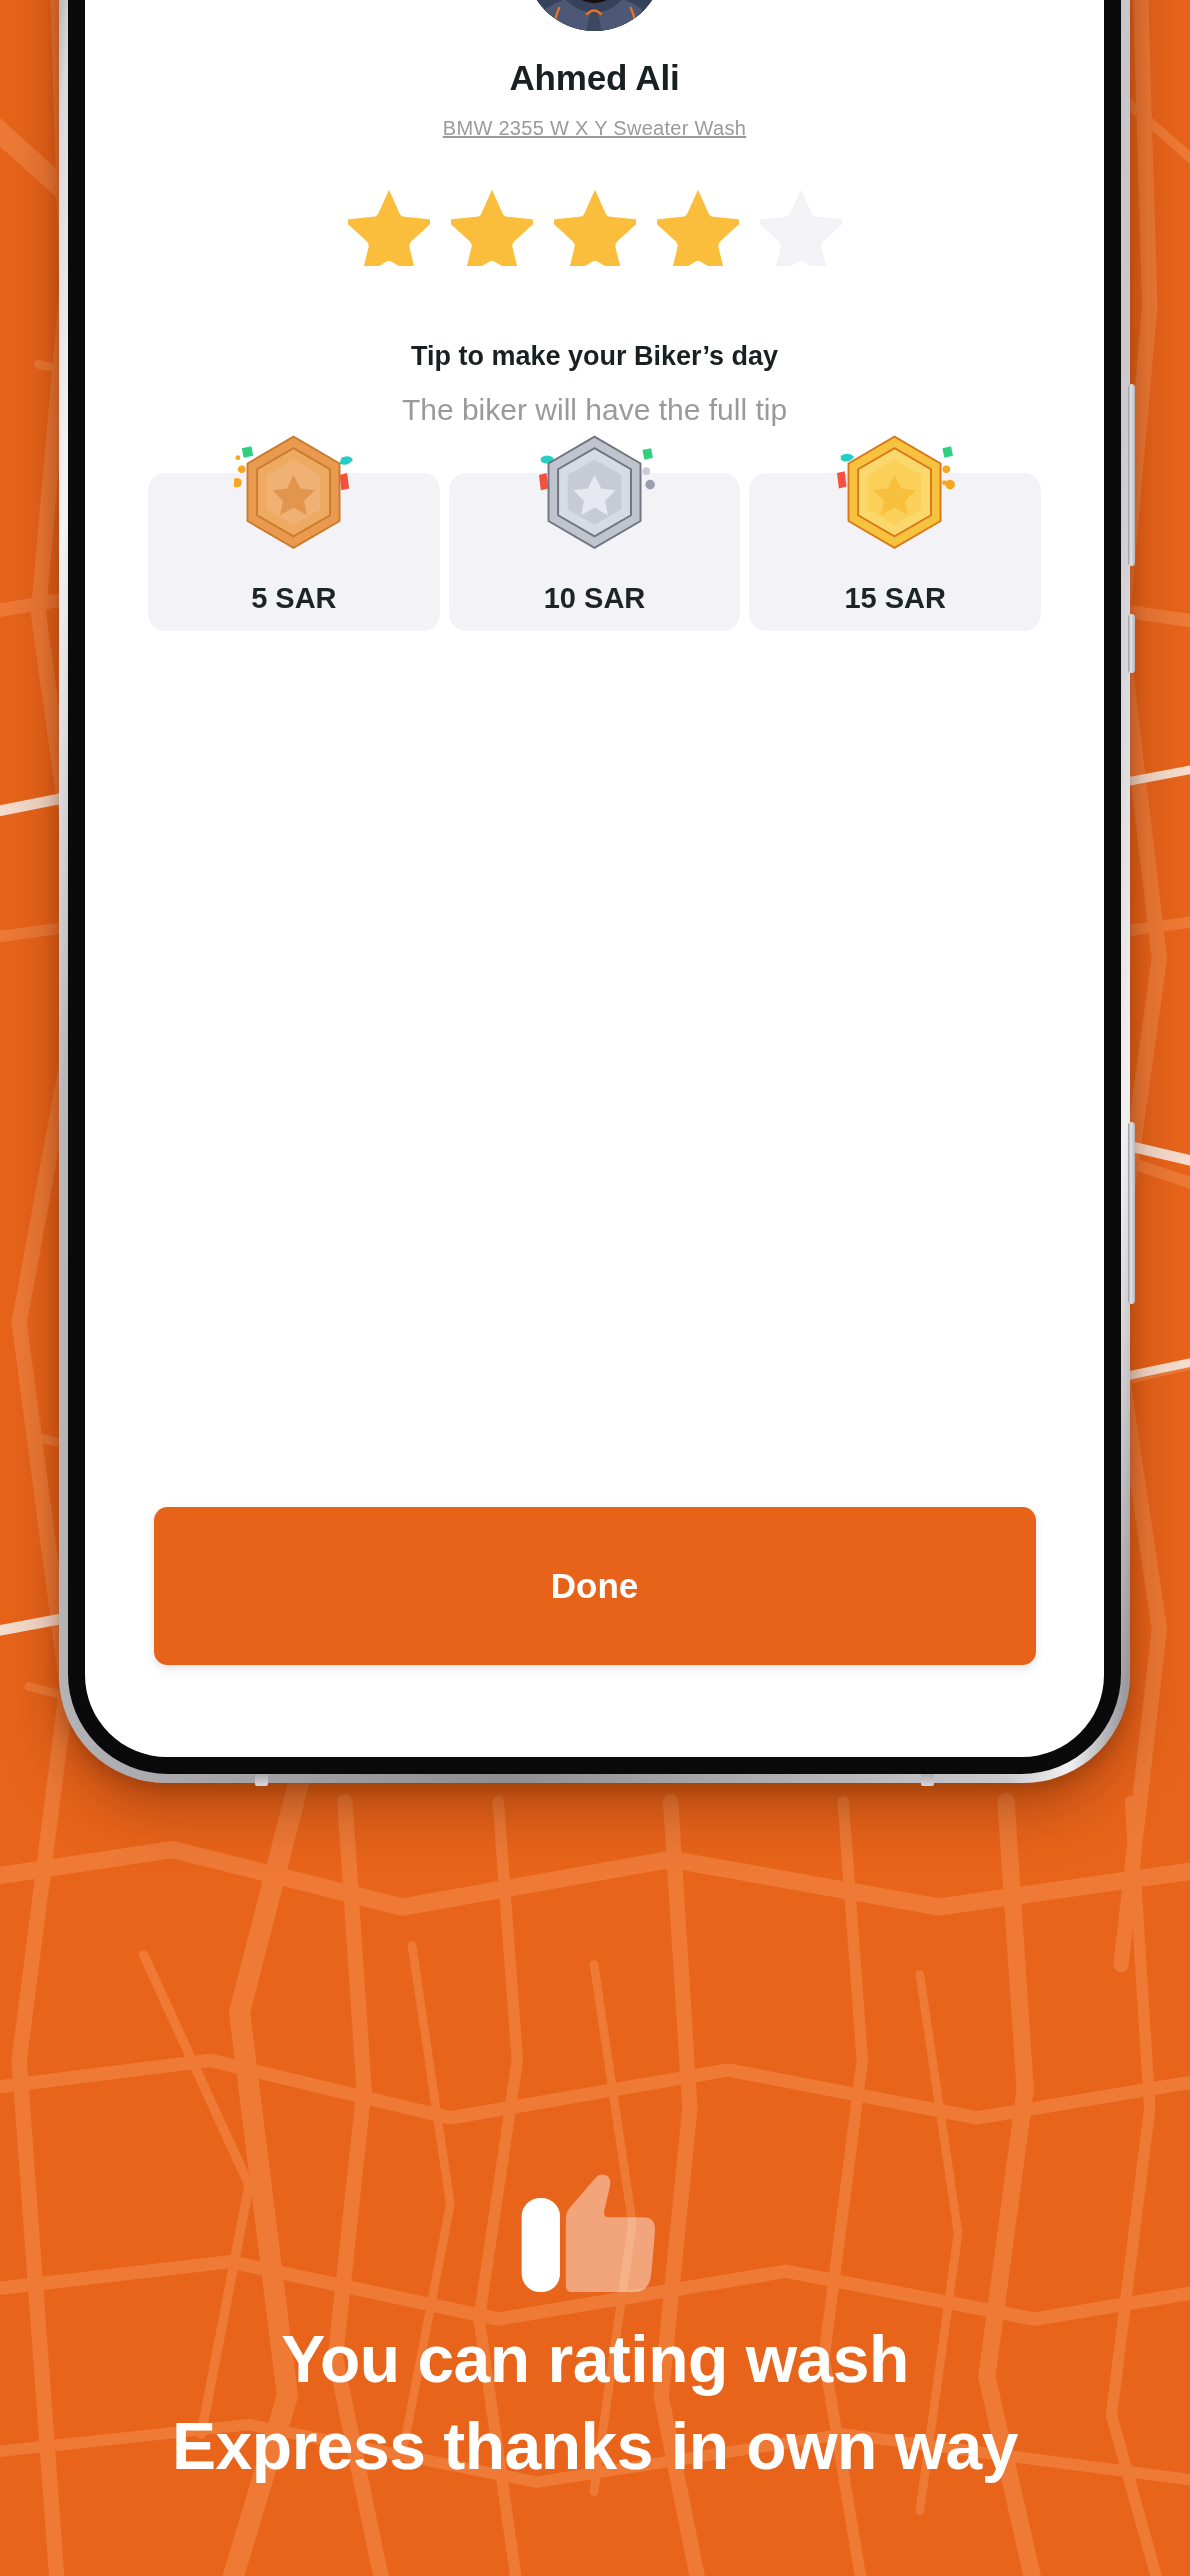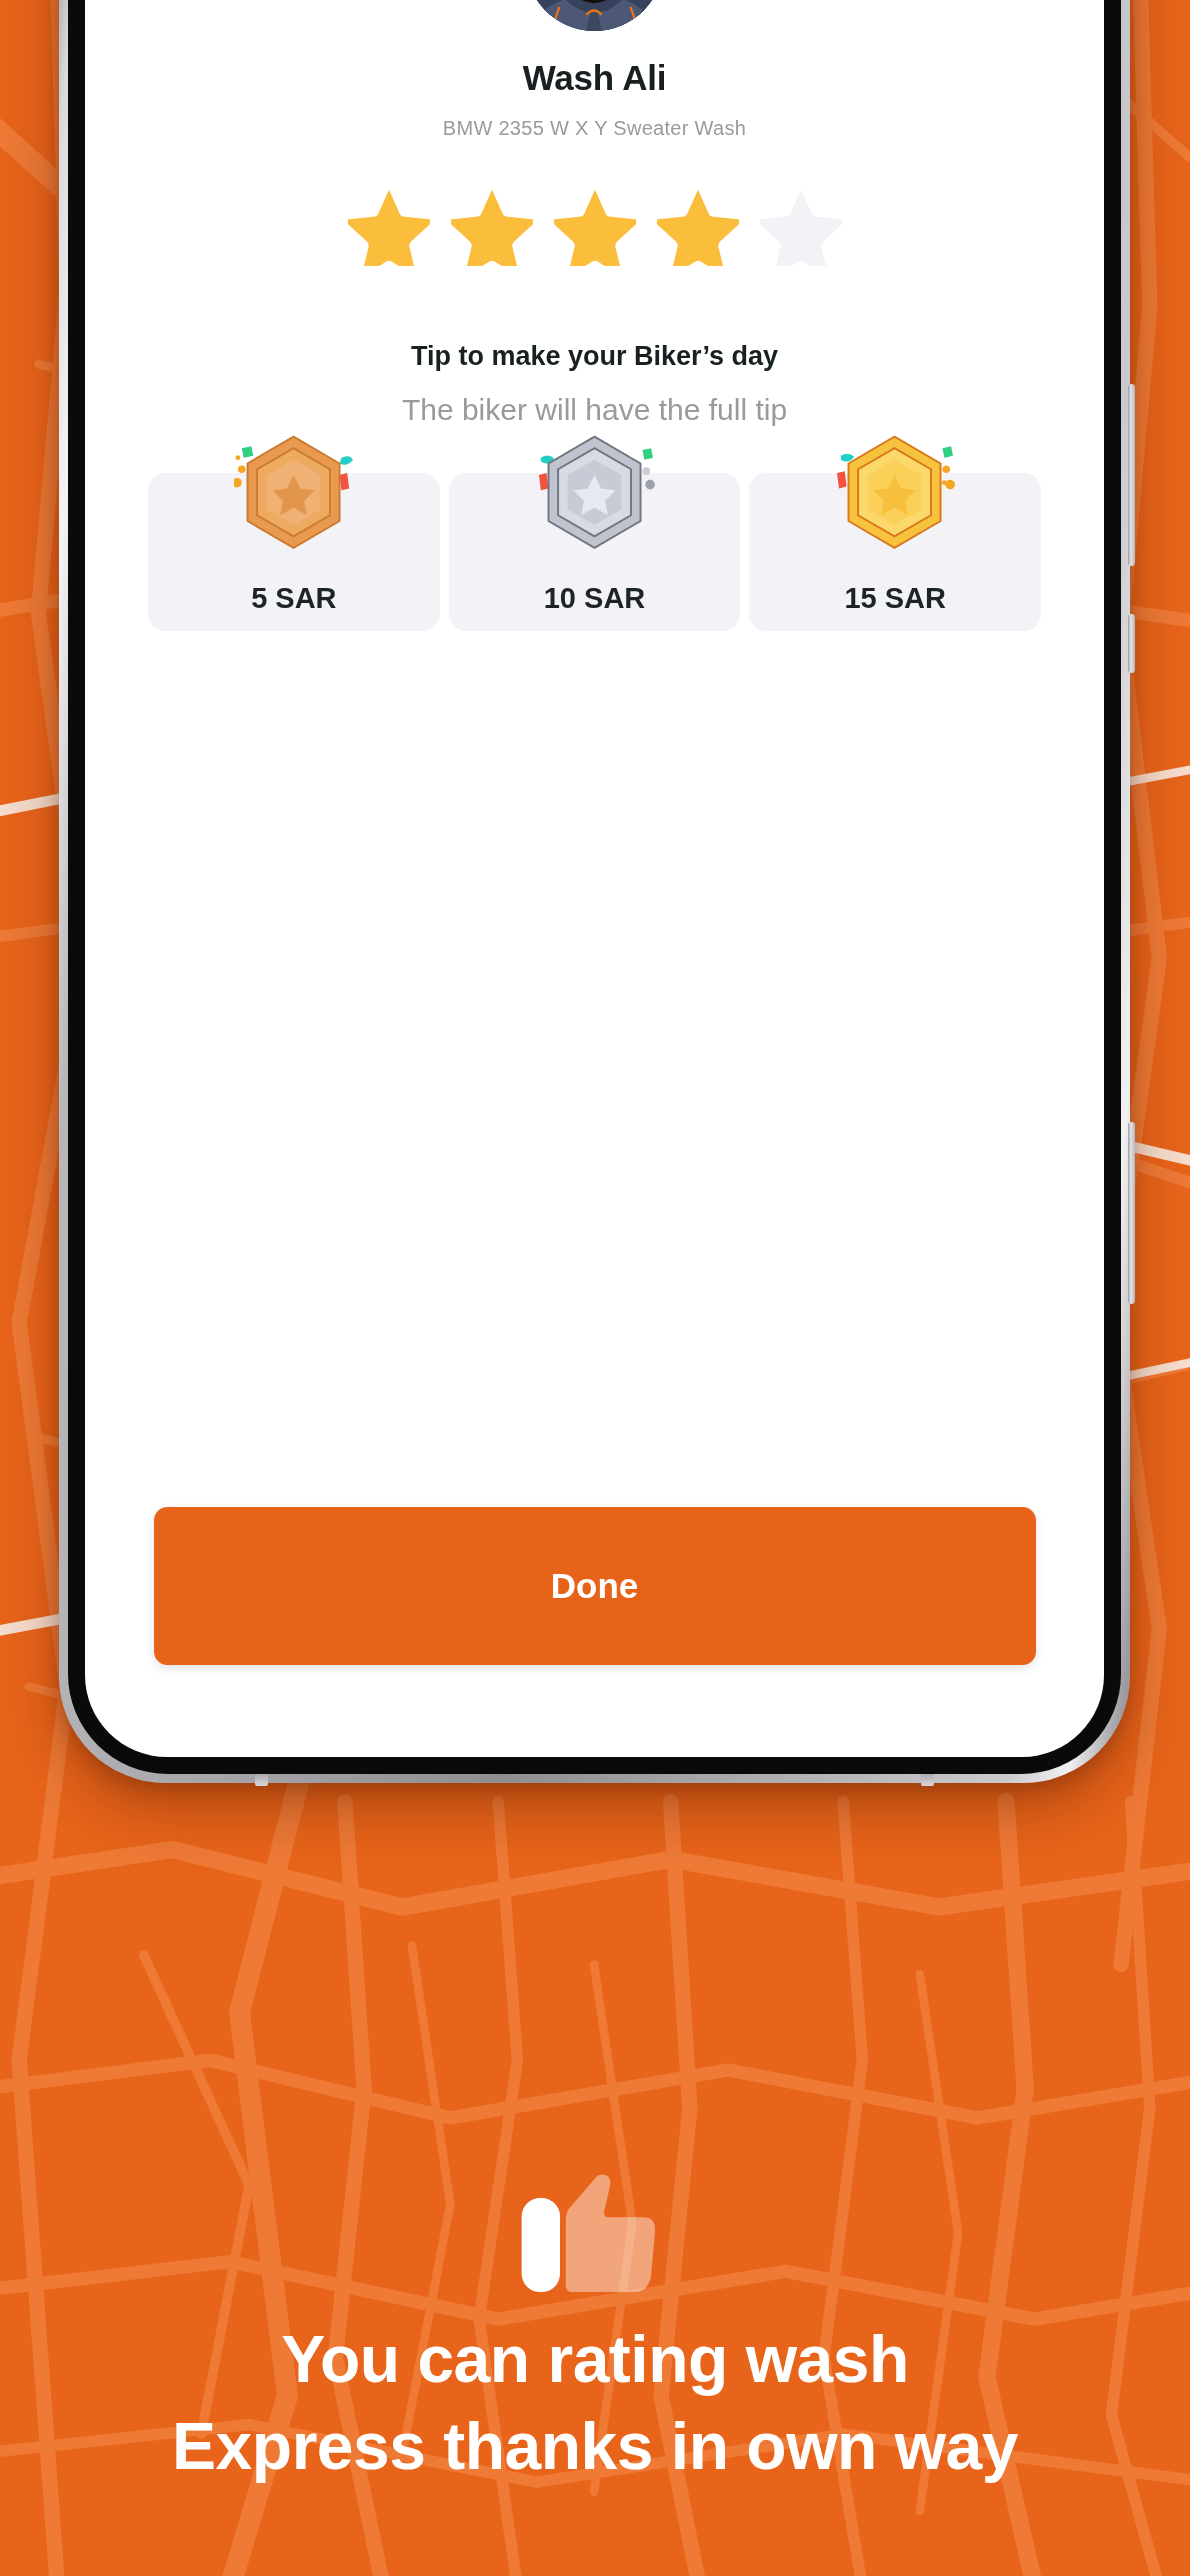--- a/index.html
+++ b/index.html
@@ -62,21 +62,21 @@
     background:#33405e;
   }
   .avatar .ph{ position:absolute; inset:0; }
 
   .biker-name{
     margin-top:27px;
     font-size:35px; font-weight:bold; color:#182022; letter-spacing:-0.2px;
   }
   .biker-sub{
     margin-top:19px;
-    font-size:20px; color:#9a9a9e; letter-spacing:0.3px;
+    font-size:20px; color:#9a9a9e; letter-spacing:0.3px;text-decoration:underline;
   }
 
   .stars{
     margin-top:44px; display:flex; gap:21px; align-items:center;
   }
   .star{ width:82px; height:82px; display:block; }
 
   .tip-title{
     margin-top:75px;
     font-size:27px; font-weight:bold; color:#182022;
@@ -218,21 +218,21 @@
             <path d="M58 93 q14 7 28 0 q-3 5 -14 5 q-11 0 -14 -5z" fill="#f2efe6"></path>
             <path d="M42 112 q-28 8 -36 33 h132 q-10 -25 -36 -33 q-14 14 -30 14 q-16 0 -30 -14z" fill="#4c5875"></path>
             <path d="M68 126 q4 -6 8 0 l4 19 h-16z" fill="#3c4760"></path>
             <path d="M64 128 q8 -9 16 0" stroke="#E8731C" stroke-width="2.6" fill="none"></path>
             <path d="M36 120 q-6 14 -6 25" stroke="#E8731C" stroke-width="2.4" fill="none"></path>
             <path d="M110 120 q6 14 6 25" stroke="#E8731C" stroke-width="2.4" fill="none"></path>
           </g>
         </svg>
       </div>
 
-      <div class="biker-name">Wash Ali</div>
+      <div class="biker-name">Ahmed Ali</div>
       <div class="biker-sub">BMW 2355 W X Y Sweater Wash</div>
 
       <div class="stars">
         <svg class="star" viewBox="0 0 100 100">
             <path class="star-path" d="M50 7 L63 36 q2 4 6 4 l30 3 q6 1 1 6 L77 70 q-3 3 -2 7 l7 29 q1 6 -5 3 L52 94 q-2 -1 -4 0 L23 109 q-6 3 -5 -3 l7 -29 q1 -4 -2 -7 L0 49 q-5 -5 1 -6 l30 -3 q4 0 6 -4z" fill="#FBBE3C"></path>
           </svg>
         <svg class="star" viewBox="0 0 100 100">
             <path d="M50 7 L63 36 q2 4 6 4 l30 3 q6 1 1 6 L77 70 q-3 3 -2 7 l7 29 q1 6 -5 3 L52 94 q-2 -1 -4 0 L23 109 q-6 3 -5 -3 l7 -29 q1 -4 -2 -7 L0 49 q-5 -5 1 -6 l30 -3 q4 0 6 -4z" fill="#FBBE3C"></path>
           </svg>
         <svg class="star" viewBox="0 0 100 100">

